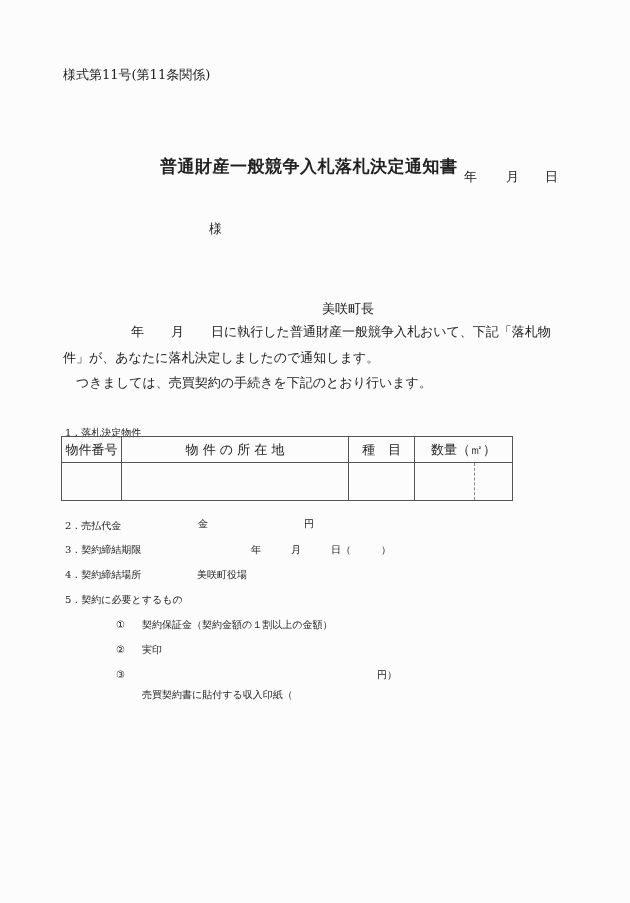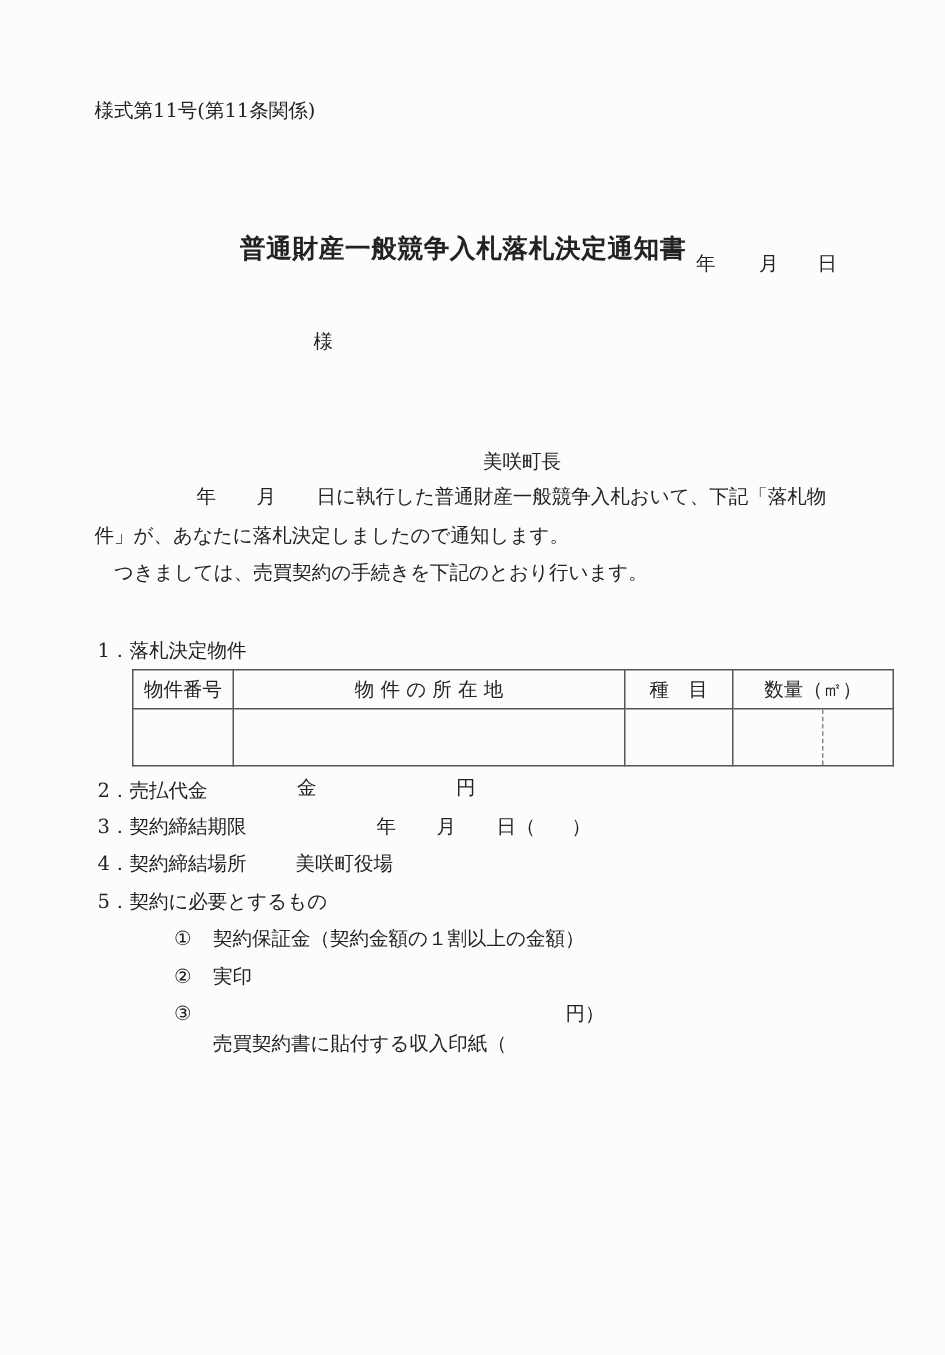--- a/index.html
+++ b/index.html
@@ -11,26 +11,25 @@
     color: #222;
     overflow: hidden;
   }
   .abs { position: absolute; white-space: pre; line-height: 1; }
   .form-no { left: 63px; top: 68px; font-size: 13px; }
   .title { left: 160px; top: 118px; font-size: 17px; font-weight: bold; letter-spacing: 0.5px; margin-top: 40px; }
   .date { top: 170px; font-size: 13px; }
   .sama { left: 209px; top: 222px; font-size: 13px; }
   .mayor { left: 322px; top: 274px; font-size: 13px; margin-top: 28px; }
   .body-line { font-size: 13px; }
-  .sec { font-size: 13px; }
+  .sec { font-size: 10px; }
   table.prop {
-    position: absolute; left: 61px; top: 446px;
-    width: 508px; border-collapse: collapse;
+    position: absolute; left: 61px; top: 436px;
+    width: 452px; border-collapse: collapse;
     font-size: 13px;
-    margin-left: 27px;
   }
   table.prop td, table.prop th {
     border: 1px solid #555;
     font-weight: normal;
     padding: 0;
     text-align: center;
   }
   table.prop tr.head td { height: 25px; }
   table.prop tr.row td { height: 37px; position: relative; }
   .dash {

